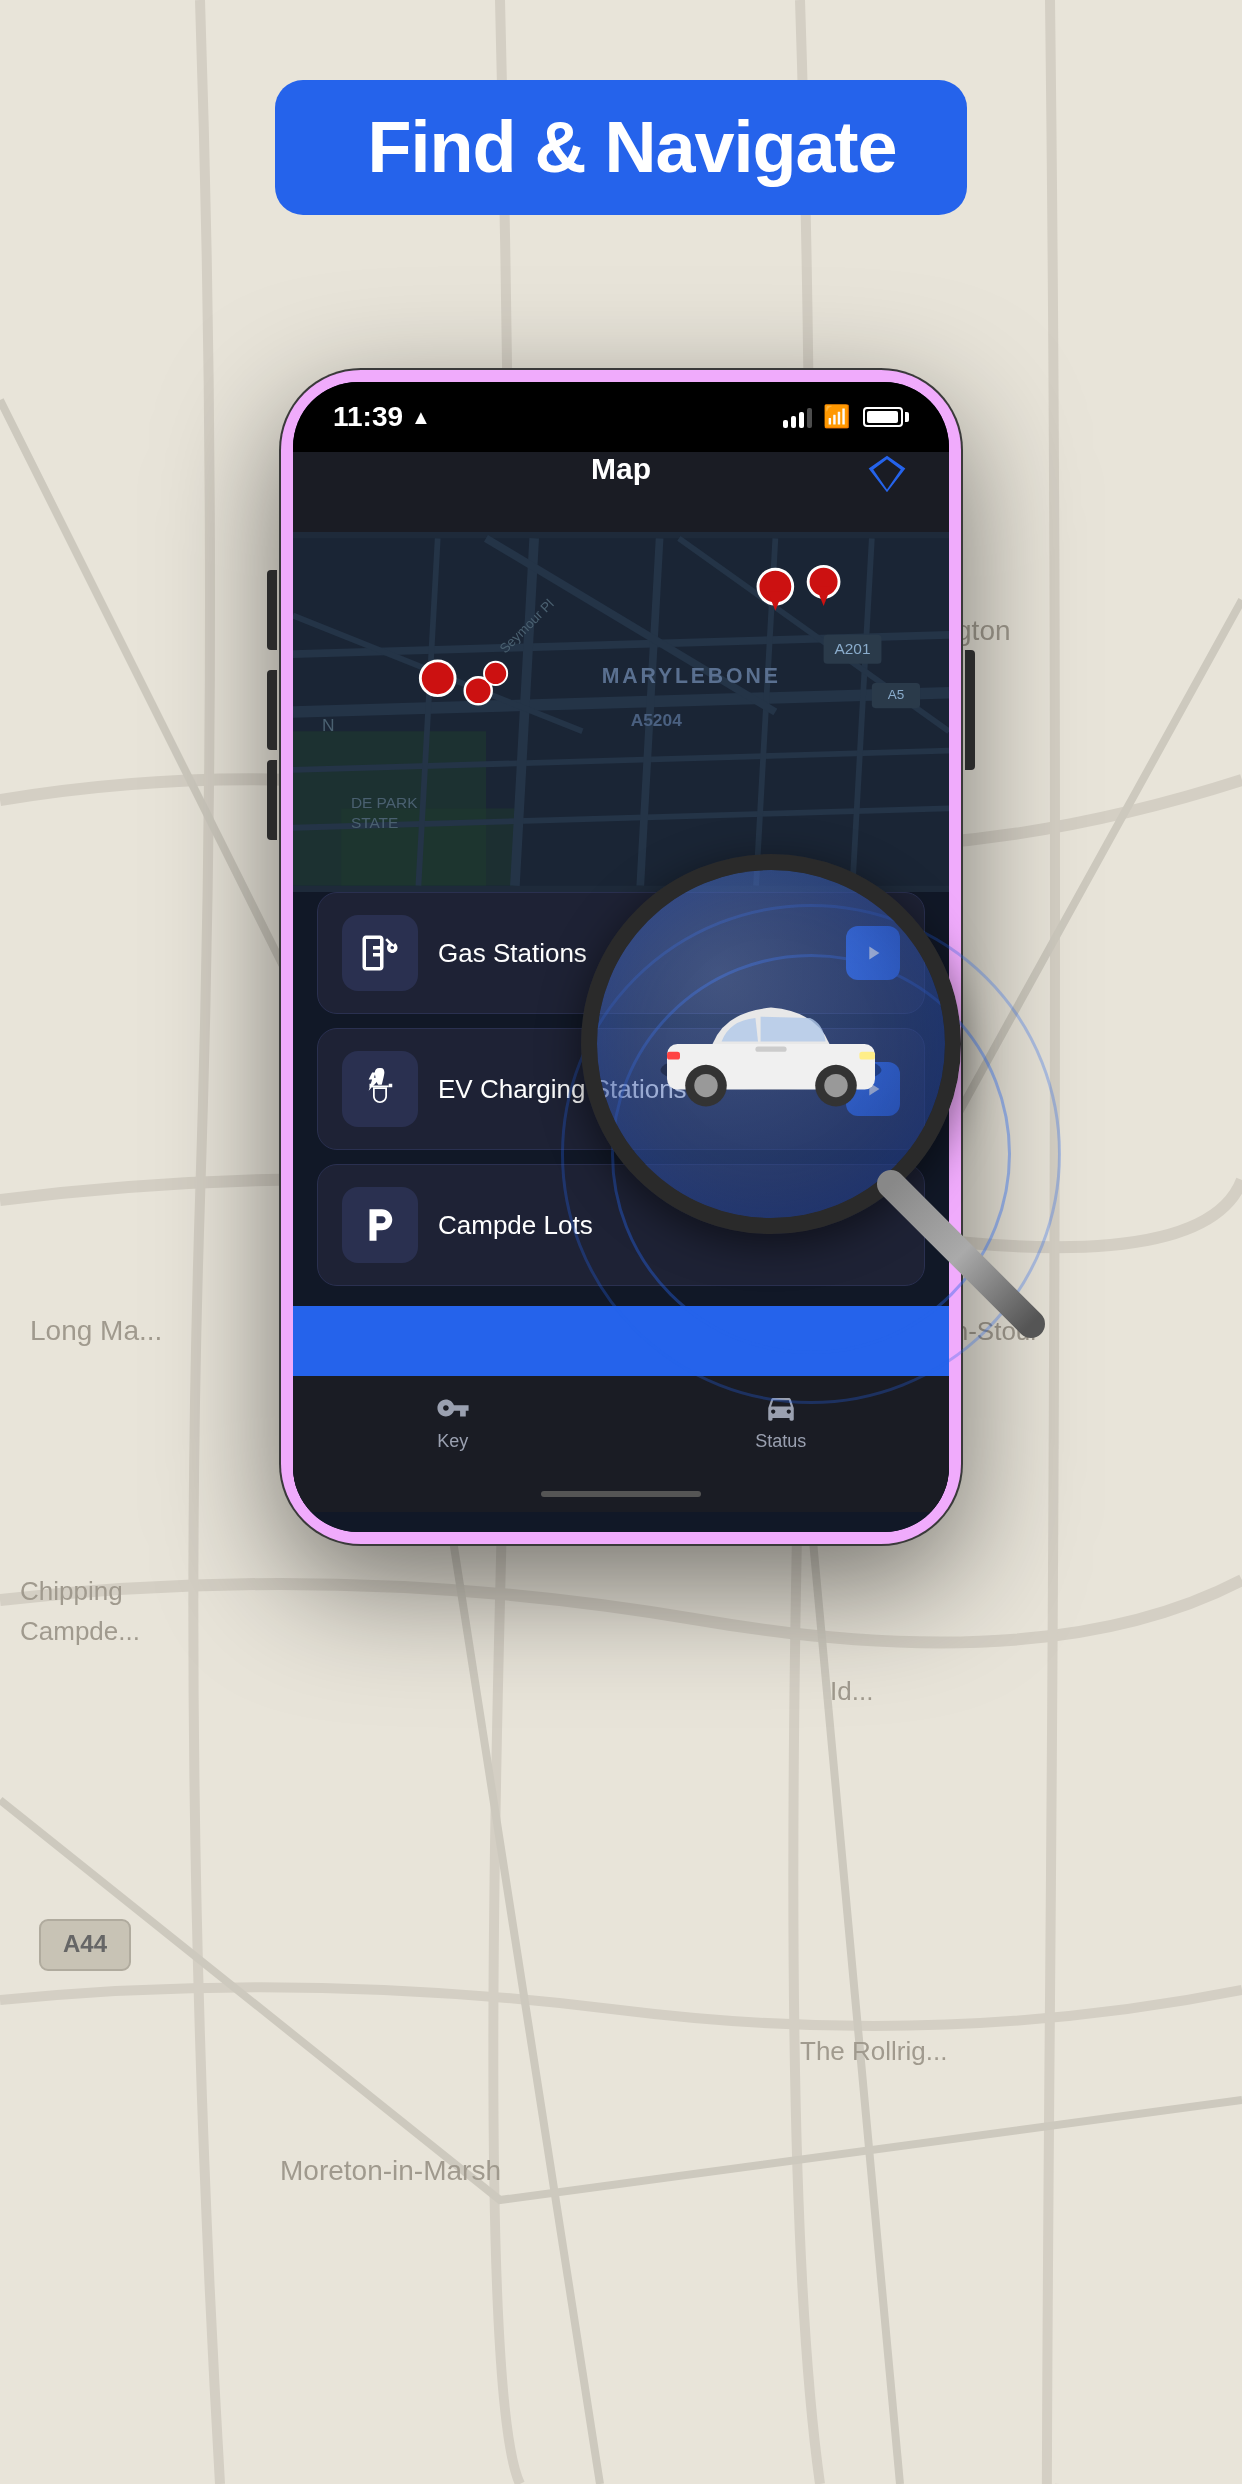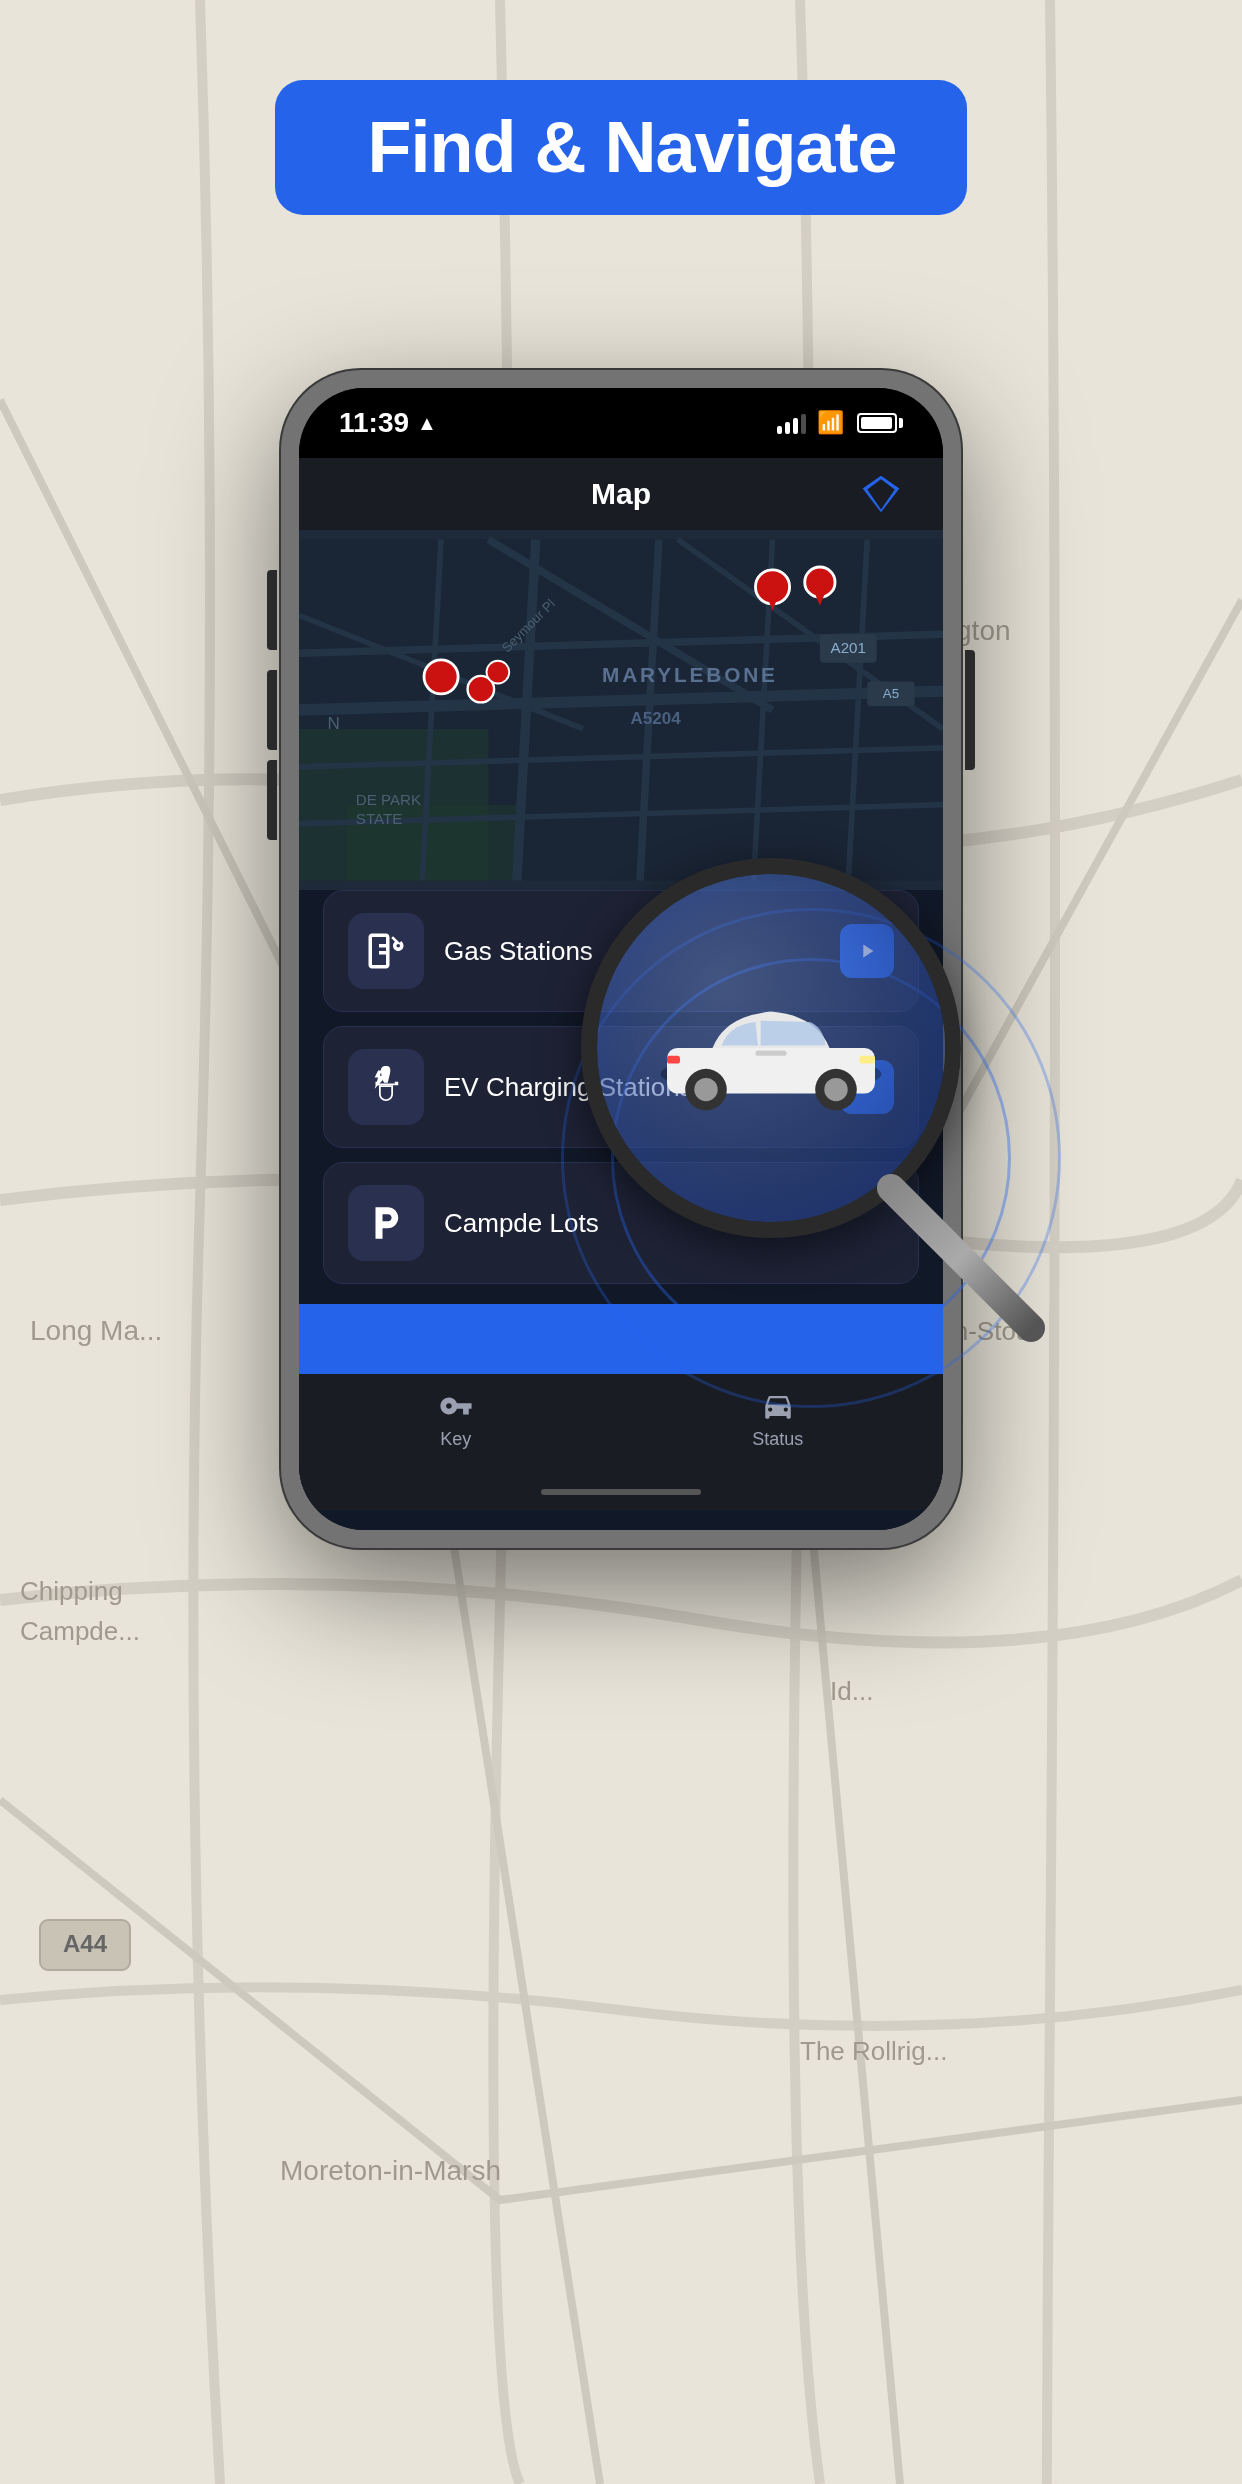--- a/index.html
+++ b/index.html
@@ -70,23 +70,23 @@
       top: 370px;
       left: 50%;
       transform: translateX(-50%);
       width: 680px;
       z-index: 20;
     }
 
     
     .phone-shell {
       width: 680px;
-      background: #737373;
+      background: #f0abfc;
       border-radius: 80px;
-      padding: 18px;
+      padding: 12px;
       box-shadow:
         0 0 0 2px #3a3a3a,
         0 40px 120px rgba(0,0,0,0.5);
       position: relative;
     }
 
     
     .phone-shell::before {
       content: '';
       position: absolute;
@@ -206,23 +206,22 @@
       transform: translateX(-50%);
       width: 160px;
       height: 36px;
       background: #000;
       border-radius: 20px;
     }
 
     
     .app-header {
       background: #1a1c24;
-      height: 72px;
-      display: flex;
-      align-items: center;
+      height: 80px;
+      display: flex;
       justify-content: space-between;
       padding: 0 40px;
     }
 
     .app-header-title {
       color: #fff;
       font-size: 30px;
       font-weight: 600;
       flex: 1;
       text-align: center;

